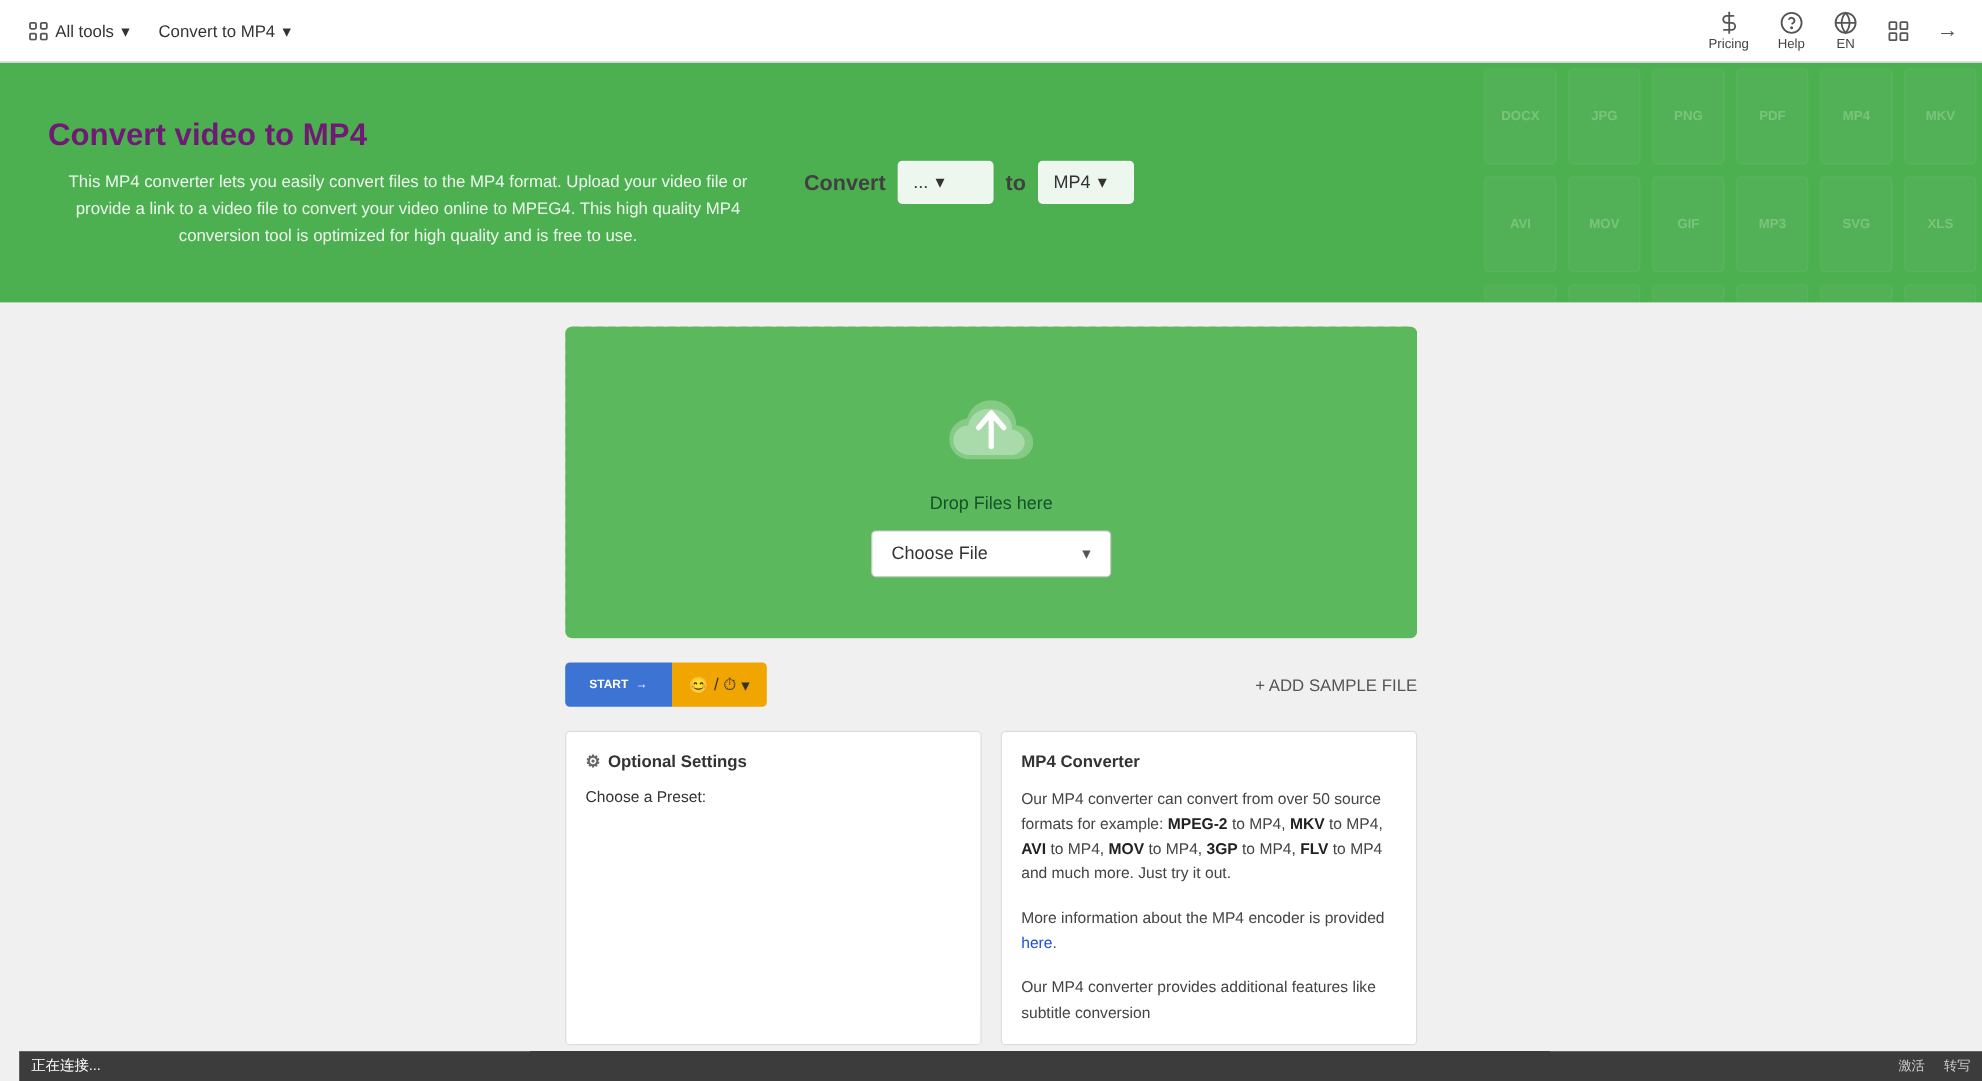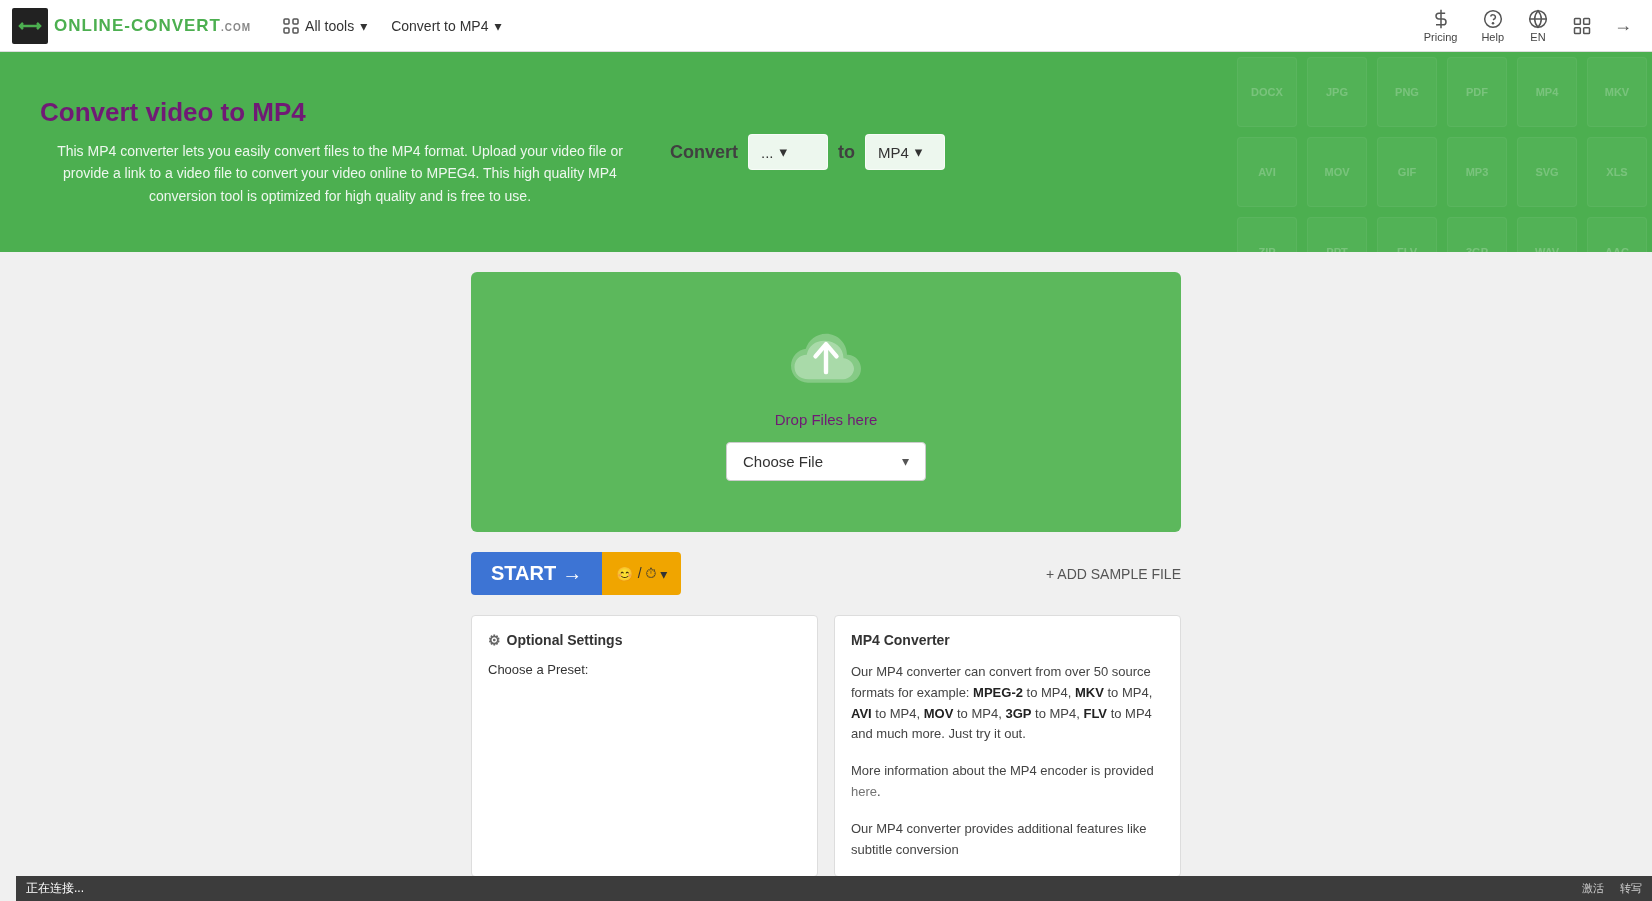--- a/index.html
+++ b/index.html
@@ -130,21 +130,21 @@
       bottom: 0;
       width: 420px;
       opacity: 0.25;
       display: flex;
       flex-wrap: wrap;
       align-content: flex-start;
       pointer-events: none;
     }
     .bg-icon {
       width: 60px;
-      height: 70px;
+      height: 80px;
       margin: 5px;
       background: rgba(255,255,255,0.15);
       border-radius: 4px;
       display: flex;
       align-items: center;
       justify-content: center;
       font-size: 11px;
       color: #fff;
       font-weight: bold;
       border: 1px solid rgba(255,255,255,0.2);
@@ -165,21 +165,21 @@
       padding: 40px 20px;
       display: flex;
       flex-direction: column;
       align-items: center;
       gap: 14px;
       min-height: 260px;
       justify-content: center;
     }
     .upload-icon { color: #fff; }
     .upload-icon svg { width: 70px; height: 70px; }
-    .drop-text { color: #701a75; font-size: 15px; font-weight: 500; }
+    .drop-text { color: #14532d; font-size: 15px; font-weight: 500; }
 
     .choose-file-btn {
       background: #fff;
       border: 1px solid #ccc;
       border-radius: 4px;
       padding: 10px 0;
       width: 200px;
       font-size: 15px;
       cursor: pointer;
       display: flex;
@@ -199,21 +199,21 @@
       justify-content: space-between;
     }
     .action-left { display: flex; gap: 0; }
 
     .start-btn {
       background: #3d74d4;
       color: #fff;
       border: none;
       border-radius: 4px 0 0 4px;
       padding: 10px 20px;
-      font-size: 20px;
+      font-size: 10px;
       font-weight: bold;
       cursor: pointer;
       display: flex;
       align-items: center;
       gap: 6px;
     }
 
     .options-btn {
       background: #f0a500;
       color: #333;
@@ -271,21 +271,21 @@
       padding: 8px 10px;
       border: 1px solid #ccc;
       border-radius: 4px;
       font-size: 13px;
       background: #fff;
       cursor: pointer;
     }
 
     .info-panel p { font-size: 13px; line-height: 1.6; color: #444; }
     .info-panel strong { color: #222; }
-    .info-panel a { color: #737373; text-decoration: none; }
+    .info-panel a { color: #1d4ed8; text-decoration: none; }
 
     
     .status-bar {
       position: fixed;
       bottom: 0;
       left: 16px;
       right: 0;
       background: rgba(0,0,0,0.75);
       color: #fff;
       font-size: 12px;
@@ -294,32 +294,20 @@
       align-items: center;
       justify-content: space-between;
     }
     .status-left { display: flex; align-items: center; gap: 8px; }
     .status-right { display: flex; gap: 16px; font-size: 11px; color: #ccc; }
   </style>
 </head>
 <body>
 
 <header class="header">
-  <div class="logo-area">
-    <div class="logo-icon">
-      <svg viewBox="0 0 24 24" fill="none" stroke="#4caf50" stroke-width="2.5">
-        <polyline points="5 9 2 12 5 15"></polyline>
-        <polyline points="19 9 22 12 19 15"></polyline>
-        <line x1="2" y1="12" x2="22" y2="12"></line>
-      </svg>
-    </div>
-    <span class="logo-text">
-      <span>ONLINE-CONVERT</span><span style="font-size:10px; color:#888;">.COM</span>
-    </span>
-  </div>
 
   <button class="nav-btn">
     <svg width="16" height="16" viewBox="0 0 16 16" fill="none" stroke="#555" stroke-width="1.5">
       <rect x="1" y="1" width="5" height="5" rx="1"></rect>
       <rect x="10" y="1" width="5" height="5" rx="1"></rect>
       <rect x="1" y="10" width="5" height="5" rx="1"></rect>
       <rect x="10" y="10" width="5" height="5" rx="1"></rect>
     </svg>
     <span>All tools</span>
     <span>▾</span>

